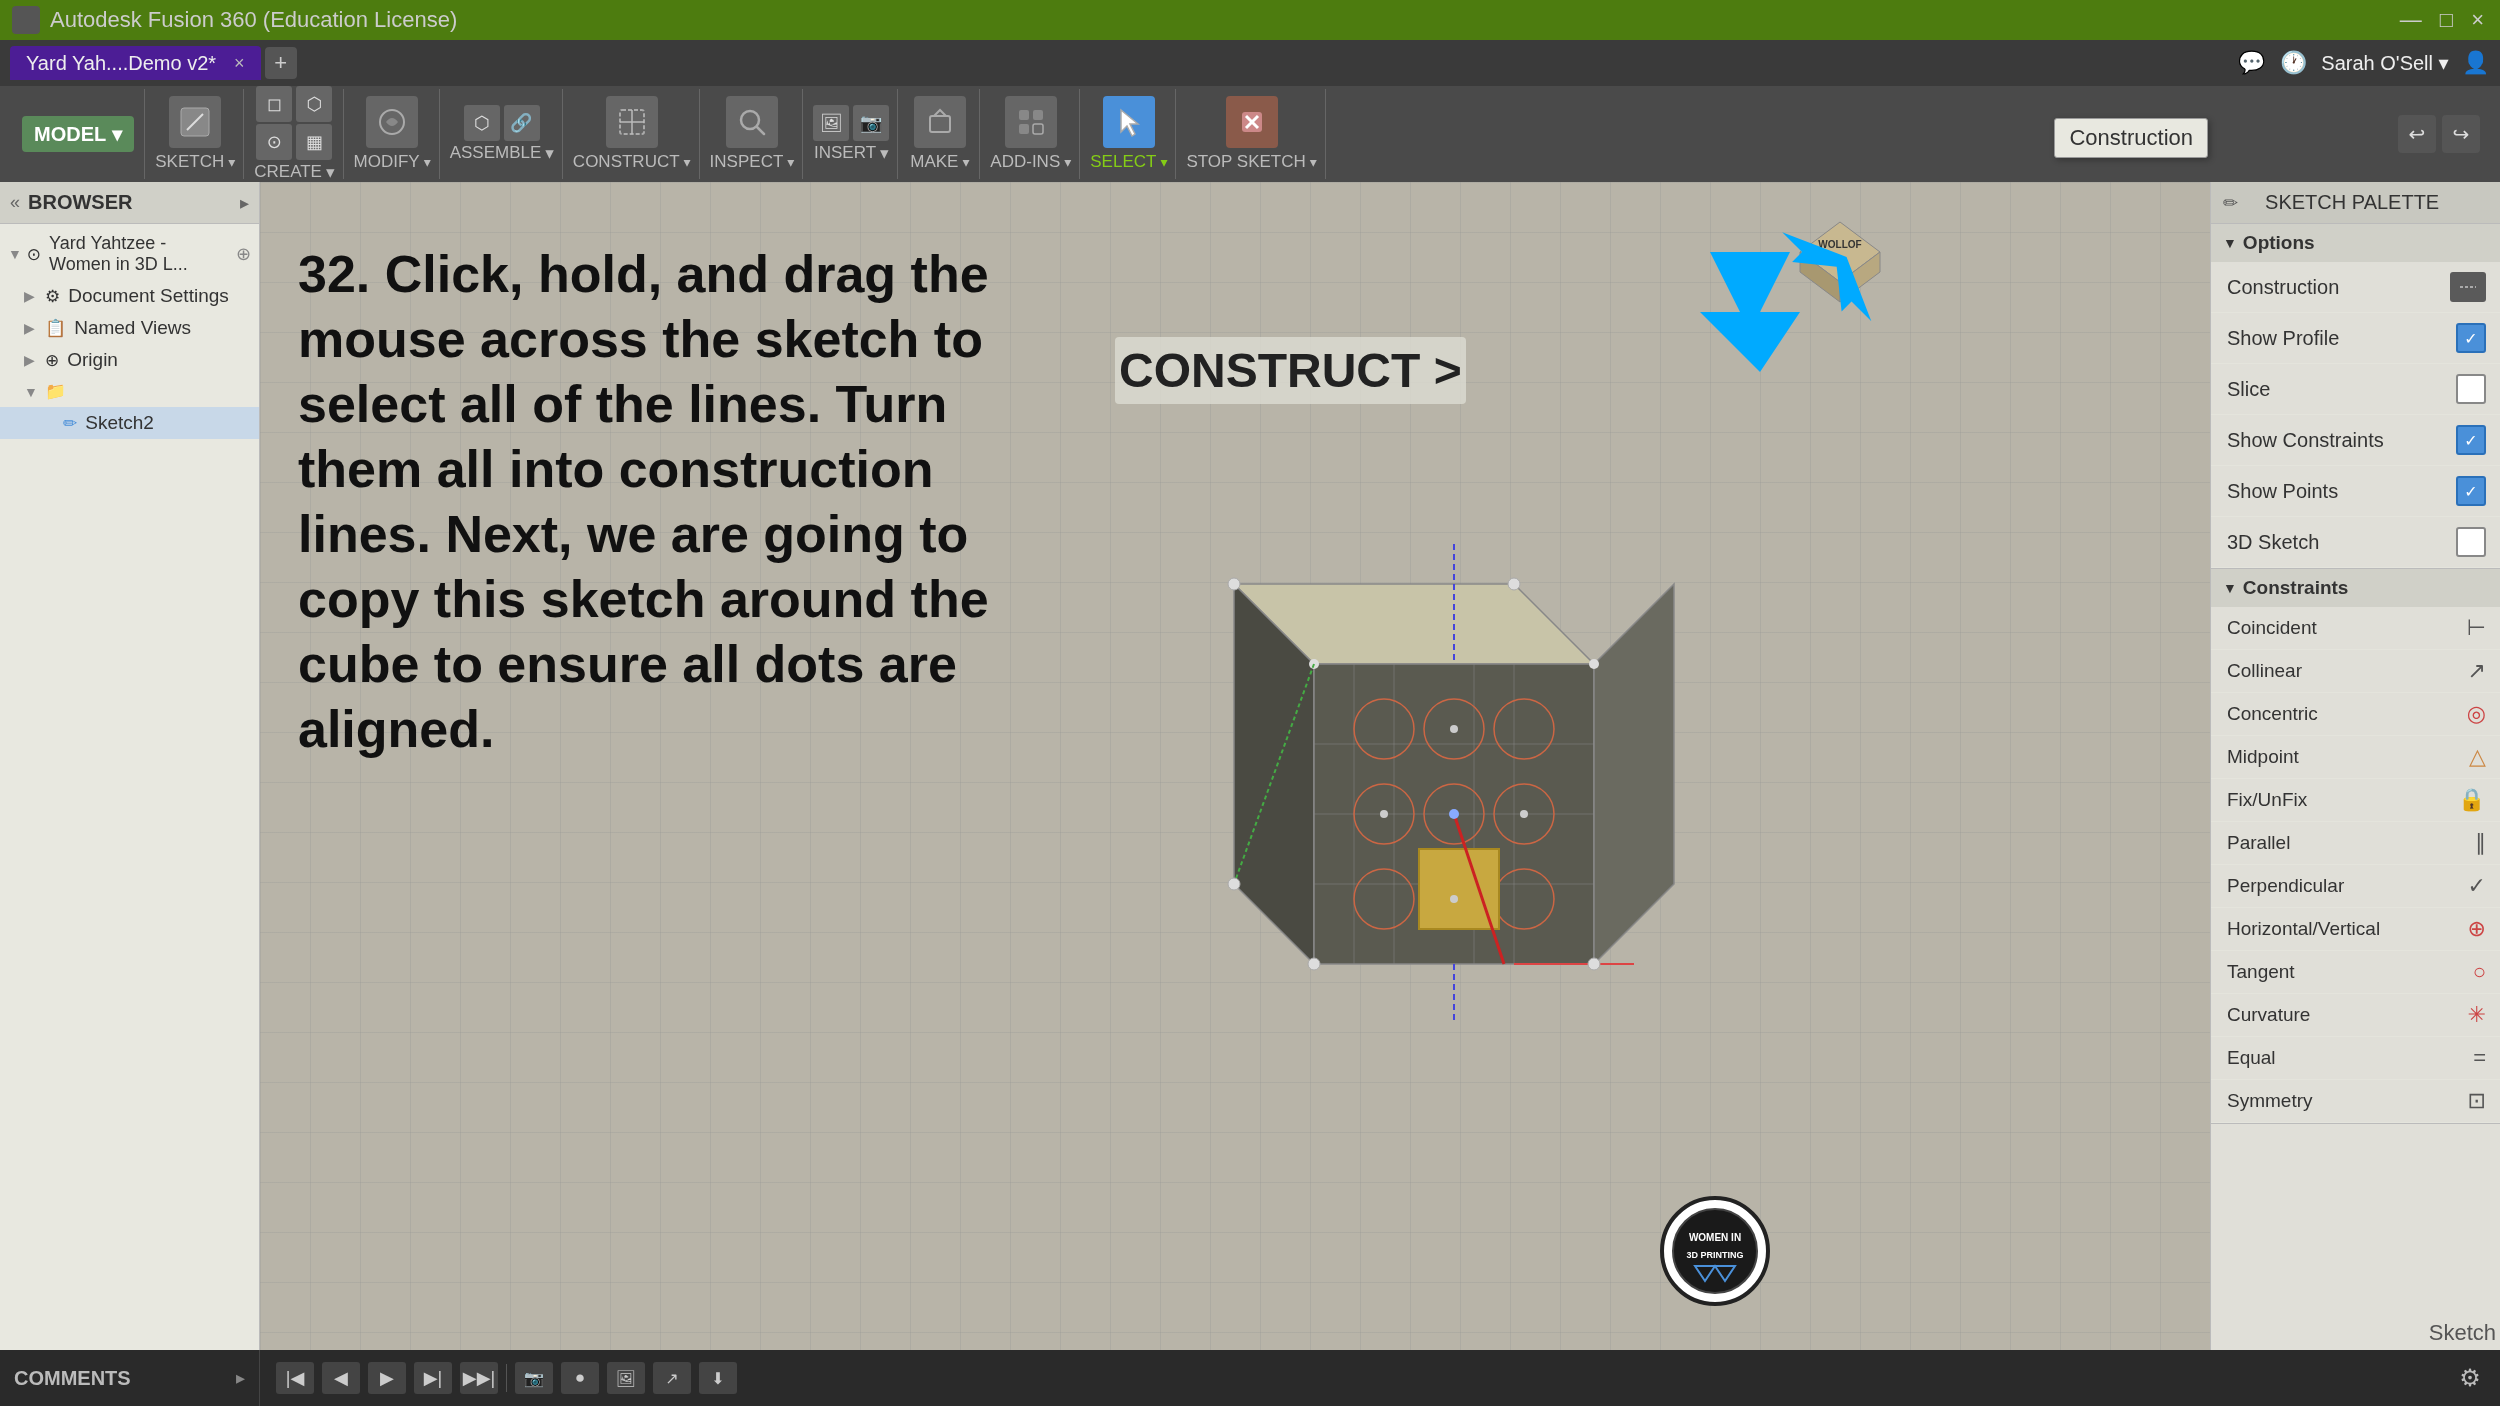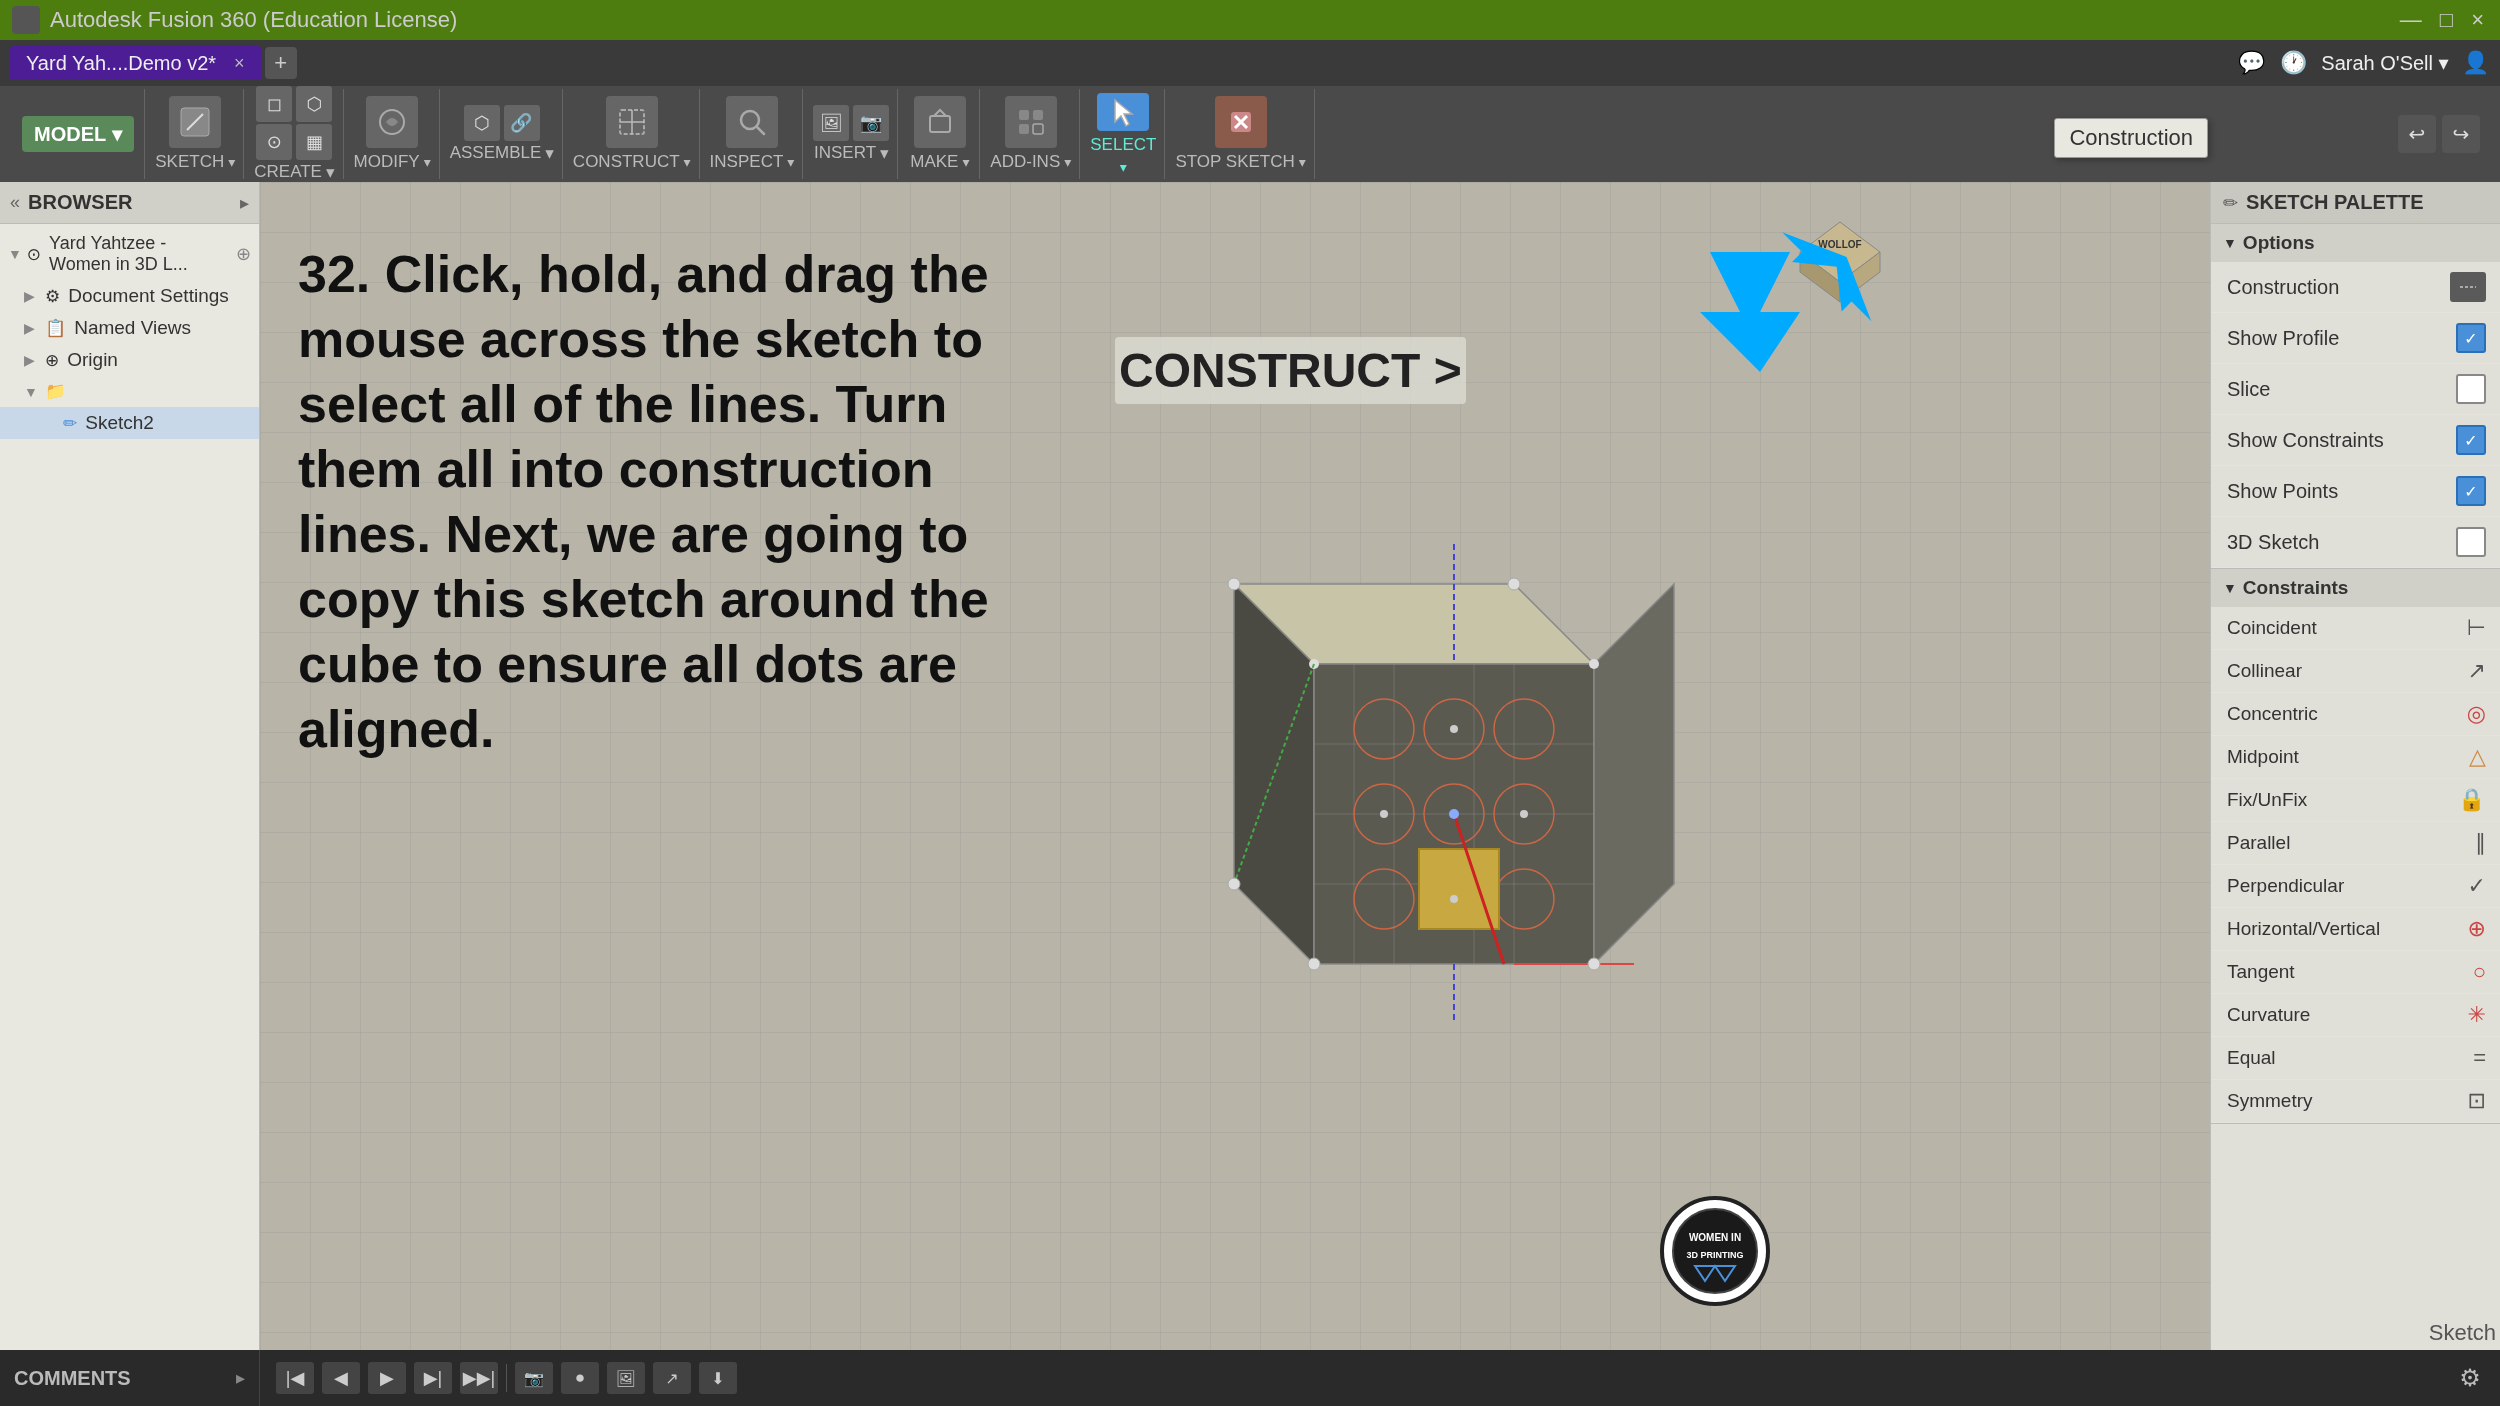--- a/index.html
+++ b/index.html
@@ -241,21 +241,21 @@
     }
     #sketch-palette-header {
       height: 42px;
       background: #c8c8c0;
       display: flex;
       align-items: center;
       padding: 0 12px;
       gap: 8px;
       border-bottom: 1px solid #bbb;
     }
-    #sketch-palette-header .palette-title { font-size: 20px; font-weight: bold; color: #333; }
+    #sketch-palette-header .palette-title { font-size: 20px; font-weight: normal; color: #333; margin-left: 19px; }
     .palette-icon { color: #555; font-size: 18px; }
 
     .palette-section { border-bottom: 1px solid #bbb; }
     .palette-section-header {
       display: flex; align-items: center; padding: 8px 12px;
       background: #d0d0c8; font-size: 19px; font-weight: bold; color: #333; cursor: pointer;
       gap: 6px;
     }
     .palette-section-header .tri { font-size: 14px; }
     
@@ -511,21 +511,21 @@
       <span class="arrow">▾</span>
     </div>
   </div>
 
   <div class="toolbar-group">
     <div class="tool-icon active">
       <svg width="36" height="36" viewBox="0 0 36 36">
           <path d="M10 6 L10 28 L16 22 L21 32 L24 30 L19 20 L27 20 Z" fill="#fff" stroke="#aaa" stroke-width="1.5"></path>
         </svg>
     </div>
-    <div class="tool-label" style="color:#5eead4;flex-direction:column;">
+    <div class="tool-label" style="color:#84cc16;">
       <span>SELECT</span>
       <span class="arrow">▾</span>
     </div>
   </div>
 
   <div class="toolbar-group">
     <div class="tool-icon" style="background:#8a5a4a;">
       <svg width="36" height="36" viewBox="0 0 36 36">
           <rect x="8" y="8" width="20" height="20" rx="3" fill="#c88"></rect>
           <line x1="12" y1="12" x2="24" y2="24" stroke="white" stroke-width="3"></line>

